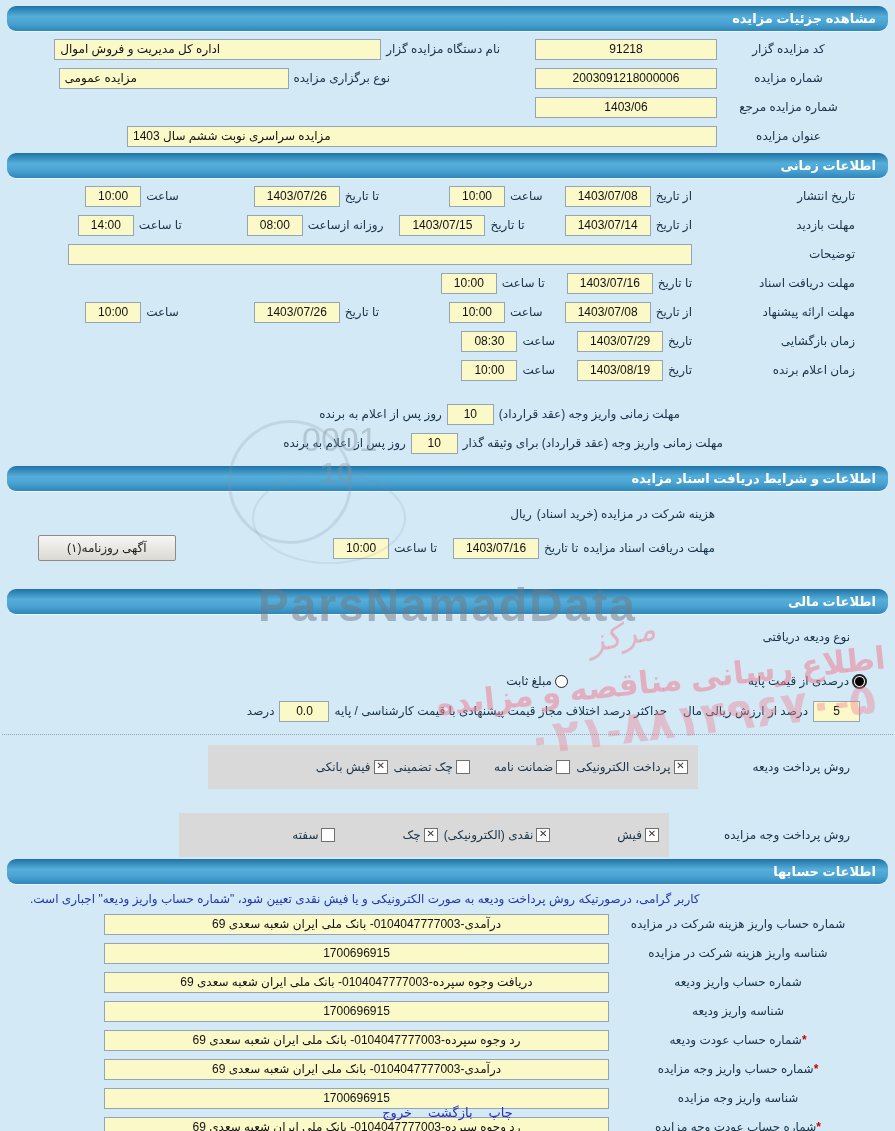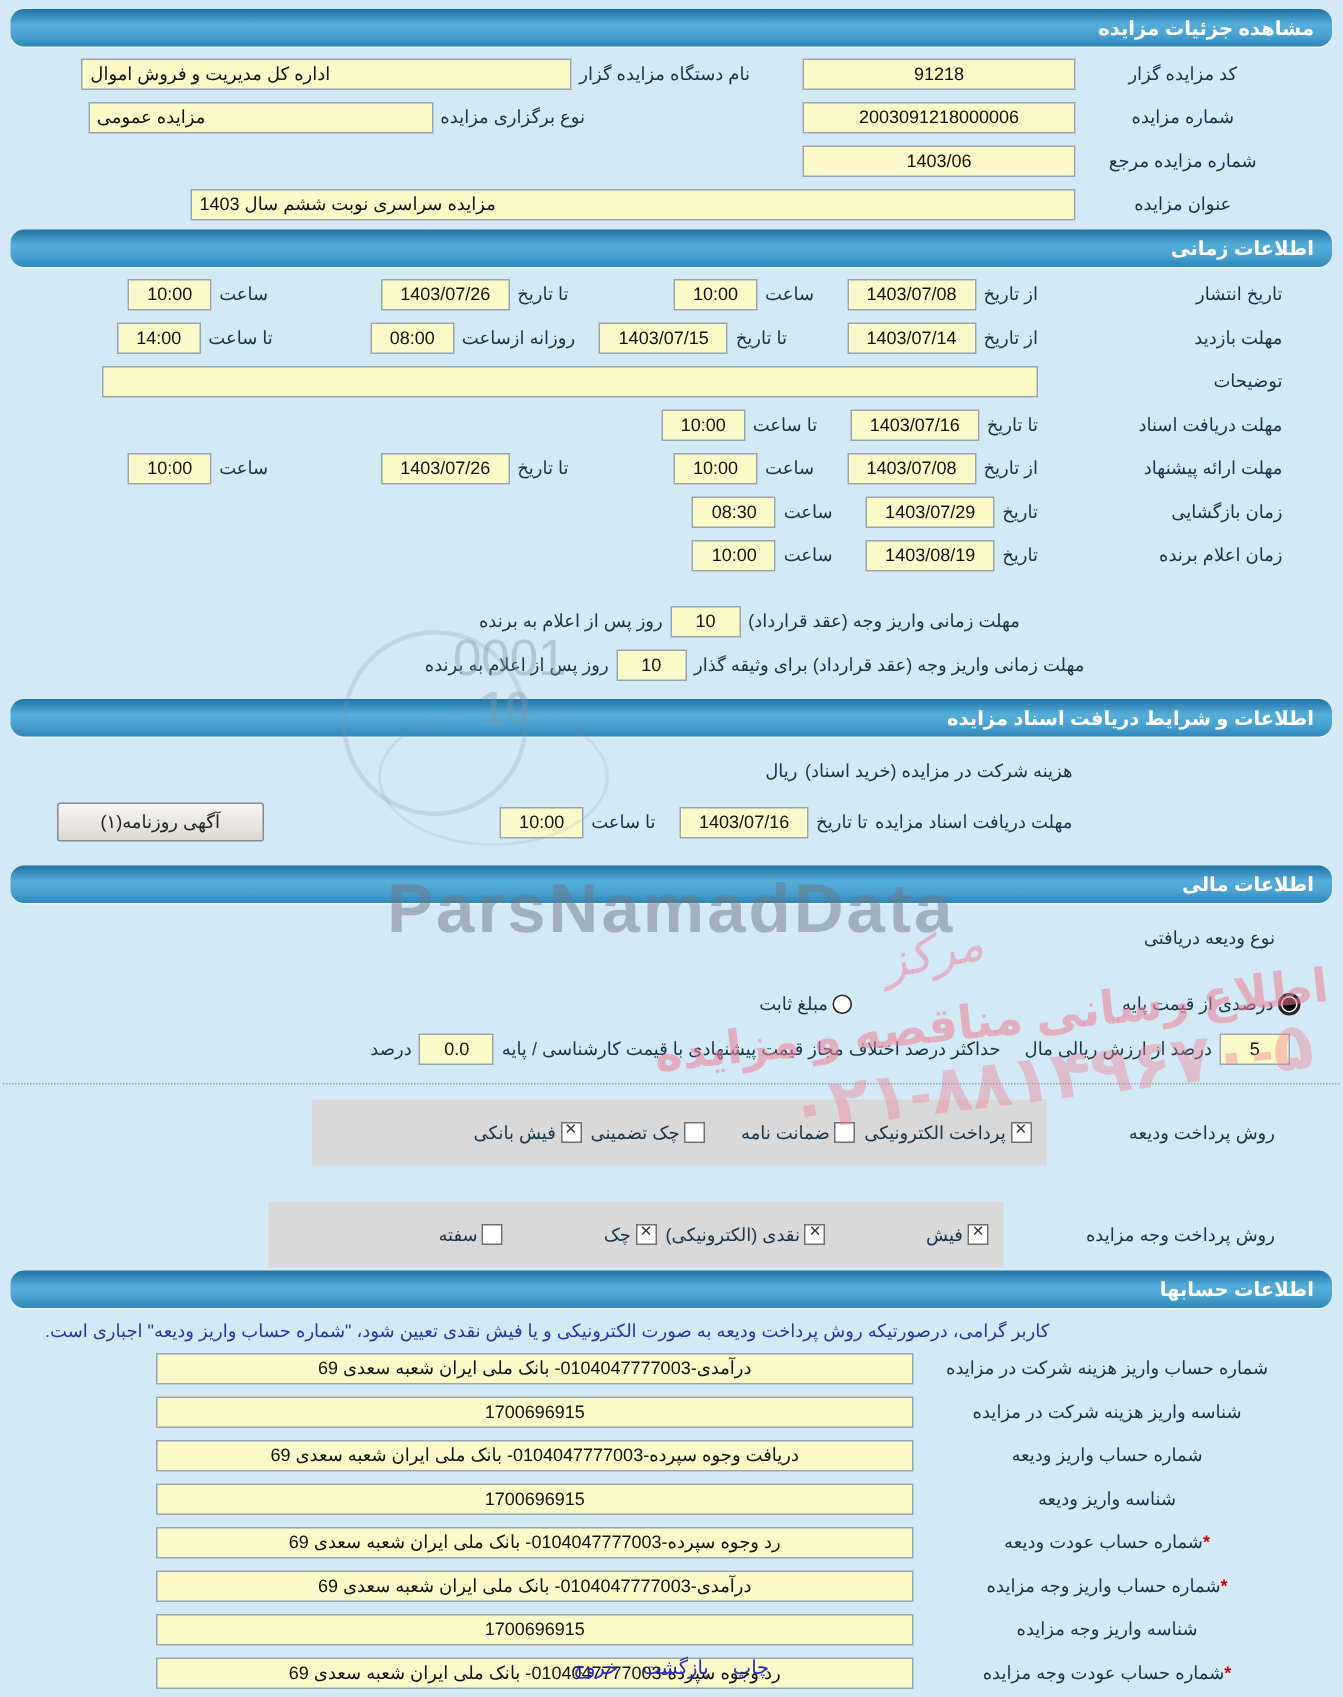--- a/index.html
+++ b/index.html
@@ -192,21 +192,21 @@
 <div class="row" style="margin-top:10px;margin-right:180px;height:26px">
   <span class="lbl">مهلت دریافت اسناد مزایده</span>
   <span class="lbl">تا تاریخ</span>
   <div class="inp w-date">1403/07/16</div>
   <span class="sp6"></span>
   <span class="lbl">تا ساعت</span>
   <div class="inp w-time">10:00</div>
   <div class="btn">آگهی روزنامه(۱)</div>
 </div>
 
-<div class="hbar" style="margin-top:16px">اطلاعات مالی</div>
+<div class="hbar" style="margin-top:28px">اطلاعات مالی</div>
 
 <div class="row" style="margin-top:12px;margin-right:45px">
   <span class="lbl">نوع ودیعه دریافتی</span>
 </div>
 
 <div class="row" style="margin-top:22px;margin-right:28px">
   <div class="pair">
     <span class="rad sel"></span>
     <span class="lbl">درصدی از قیمت پایه</span>
   </div>

